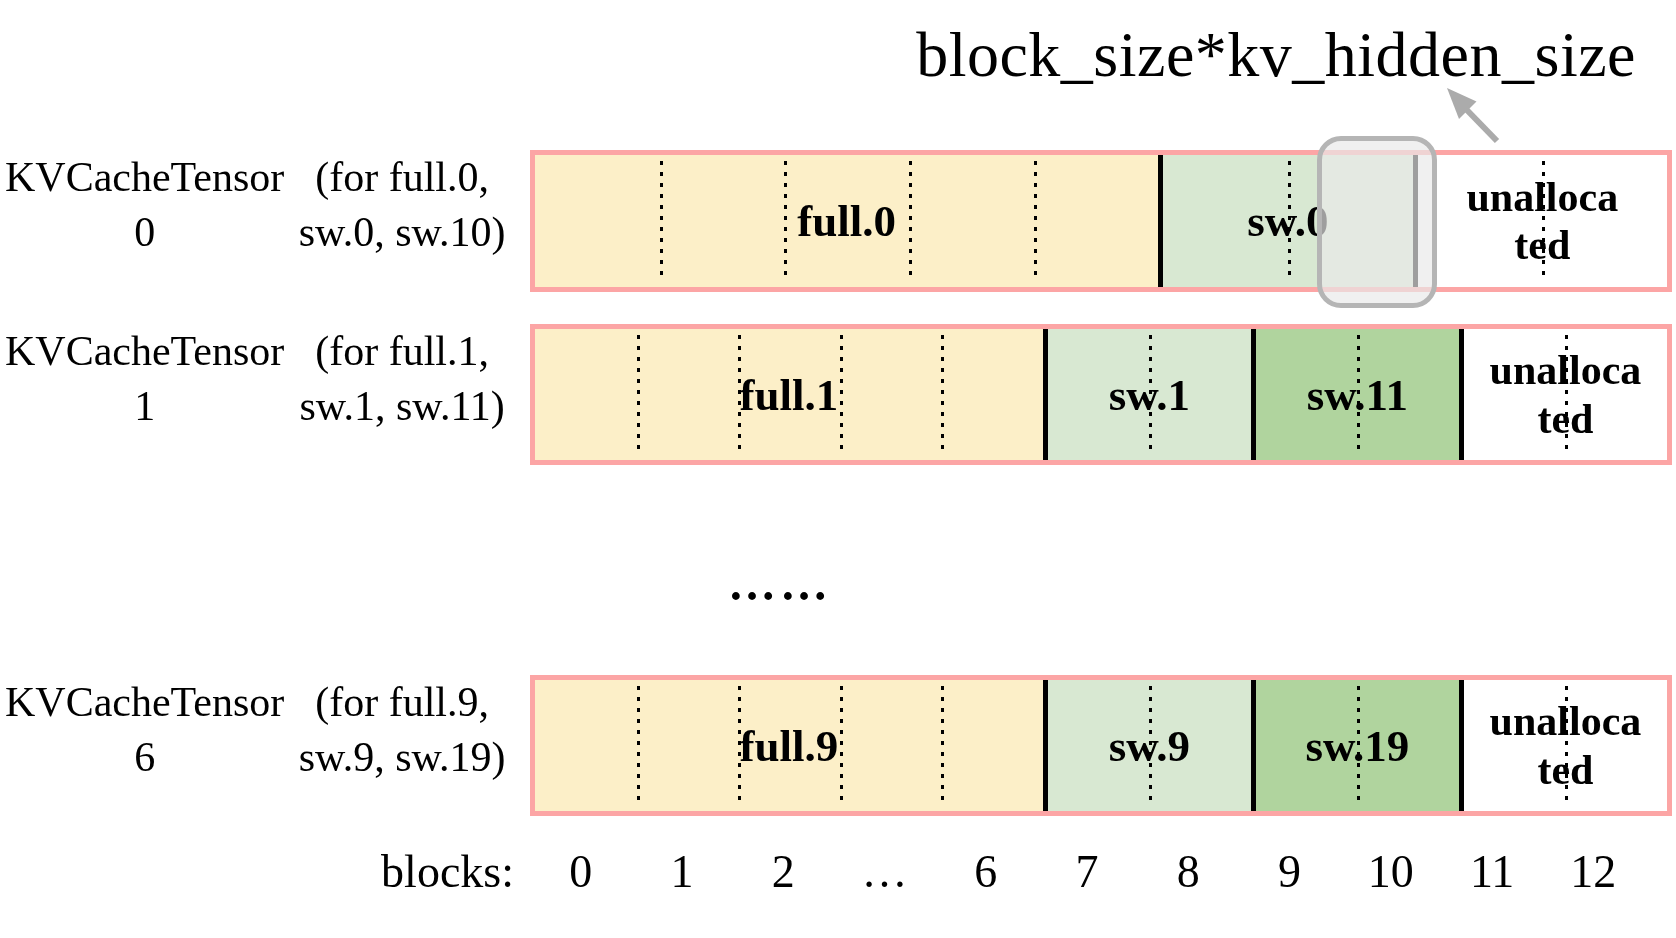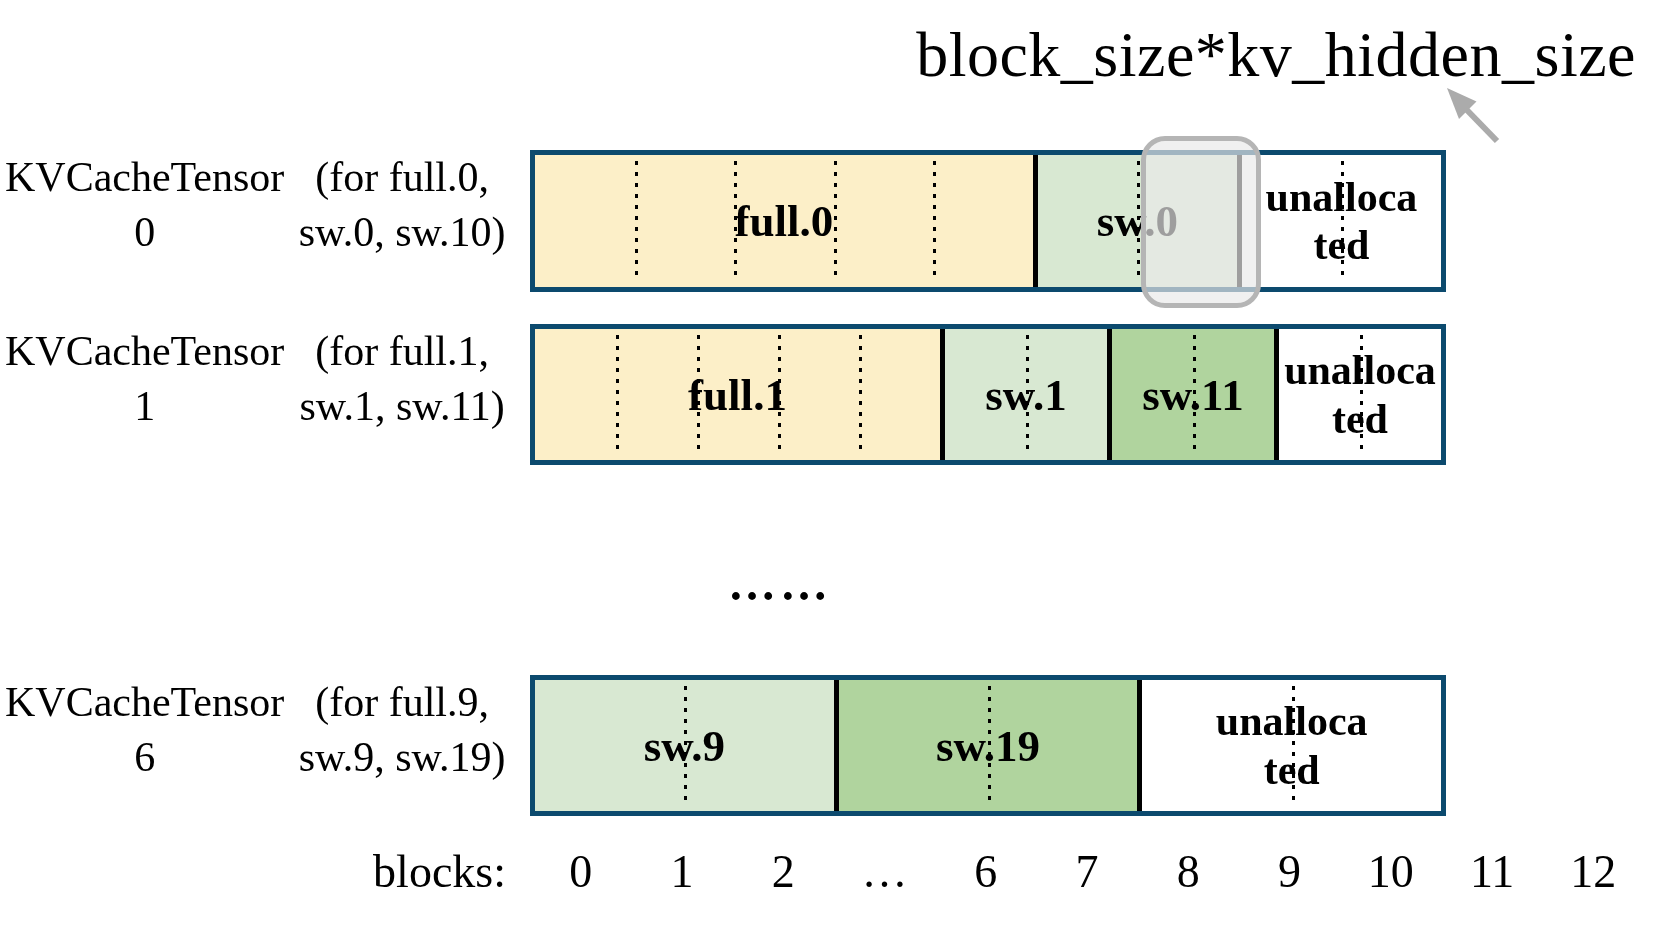--- a/index.html
+++ b/index.html
@@ -39,23 +39,23 @@
     display: flex;
     flex-direction: row;
     justify-content: center;
     text-align: center;
     font-size: 42px;
     line-height: 1.3;
   }
   .bar {
     position: absolute;
     left: 530px;
-    width: 916px;
+    width: 1142px;
     height: 142px;
-    border: 5px solid #0c4a6e;
+    border: 5px solid #fca5a5;
     display: flex;
     background: #fff;
   }
   .seg {
     position: relative;
     display: flex;
     align-items: center;
     justify-content: center;
     font-weight: bold;
     font-size: 45px;
@@ -108,21 +108,21 @@
     left: 728px;
     top: 556px;
     font-size: 48px;
     font-weight: bold;
     letter-spacing: 4px;
   }
 
   
   .axis-label {
     position: absolute;
-    left: 8px;
+    left: 16px;
     top: 845px;
     width: 498px;
     text-align: right;
     font-size: 46px;
     padding-left: 24px;
   }
   .axis {
     position: absolute;
     left: 530px;
     top: 845px;
@@ -198,20 +198,27 @@
     </div>
   </div>
 
   <div class="rows-ellipsis">……</div>
 
   <div class="row-label row9-label">
     <div>KVCacheTensor 6</div>
     <div>(for full.9, sw.9, sw.19)</div>
   </div>
   <div class="bar row9-bar">
+    <div class="seg seg-full">
+      <div class="dot-sep p20"></div>
+      <div class="dot-sep p40"></div>
+      <div class="dot-sep p60"></div>
+      <div class="dot-sep p80"></div>
+      <span class="seg-label">full.9</span>
+    </div>
     <div class="seg seg-sw-lo">
       <div class="dot-sep p50"></div>
       <span class="seg-label">sw.9</span>
     </div>
     <div class="seg seg-sw-hi">
       <div class="dot-sep p50"></div>
       <span class="seg-label">sw.19</span>
     </div>
     <div class="seg seg-unallo">
       <div class="dot-sep p50"></div>

